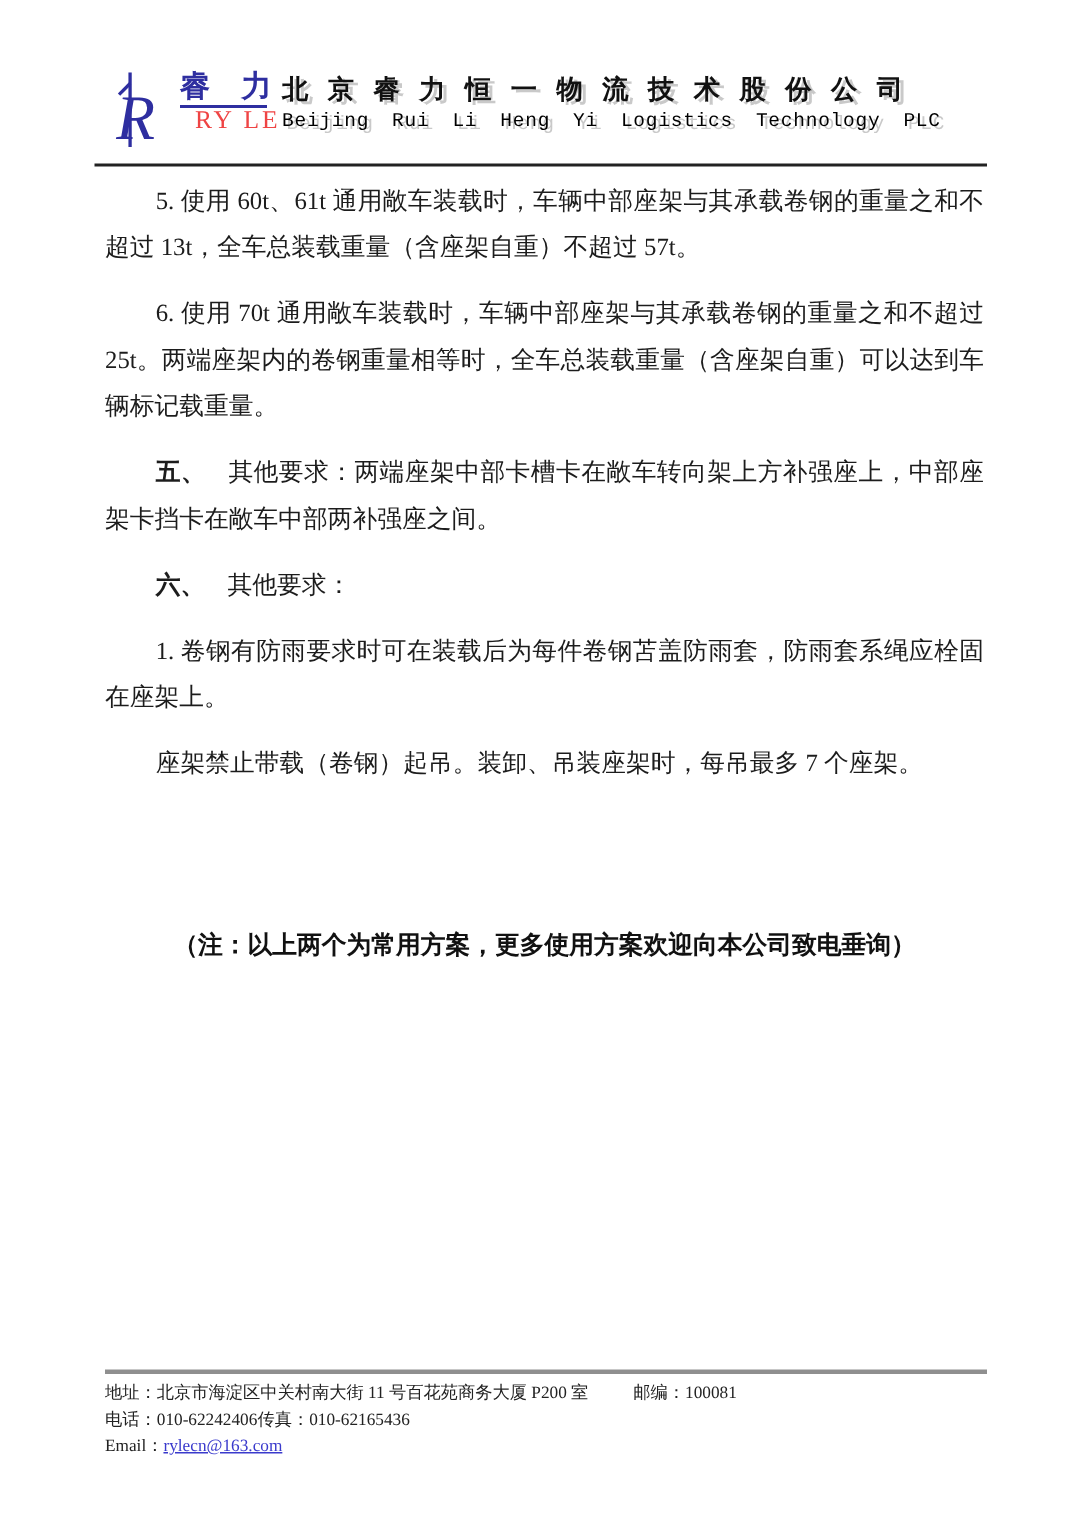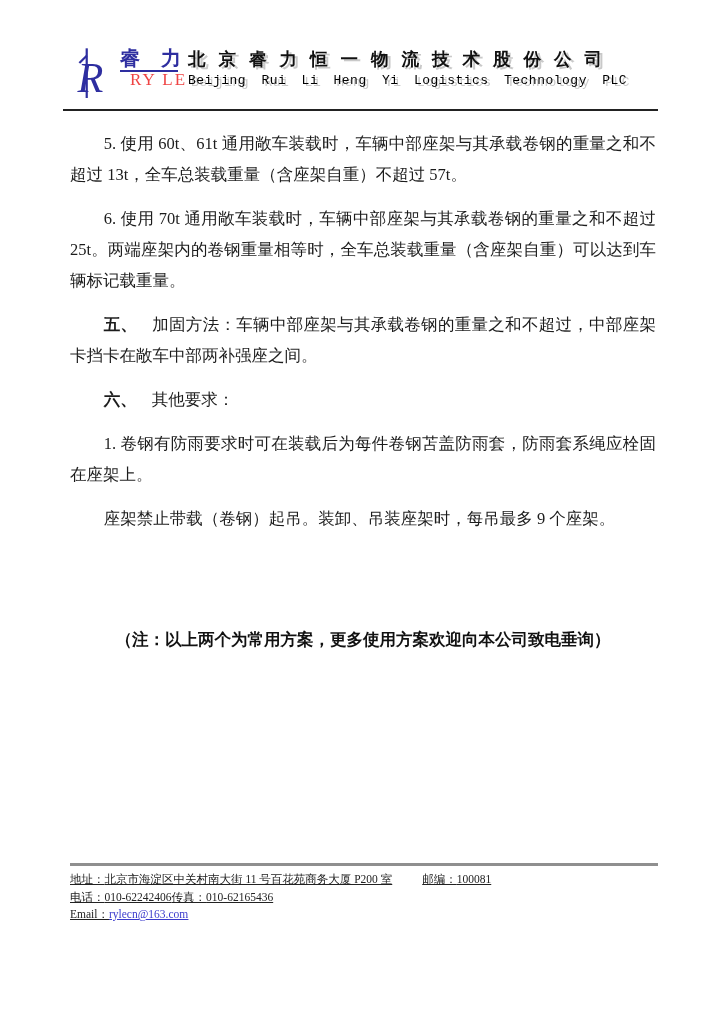--- a/index.html
+++ b/index.html
@@ -43,35 +43,35 @@
     font-size:13px; word-spacing:7px; letter-spacing:0.5px;
     white-space:nowrap; line-height:18px; color:#000000;
     text-shadow:3px 2px 0 #c9c9c9;
   }
   .header-rule {
     position:absolute; top:109px; left:63px; width:595px;
     border-top:2px solid #222;
   }
 
   
-  .content { position:absolute; top:128px; left:70px; width:586px; }
+  .content { position:absolute; top:118px; left:70px; width:586px; }
   .para {
     font-size:16.5px; line-height:31px;
     text-indent:2.05em; text-align:justify;
     margin-bottom:13px; color:#1c1c1c;
   }
   .para .lead { font-weight:bold; margin-right:0.9em; }
   .note {
     margin-top:91px;
     font-size:16.5px; font-weight:bold; line-height:30px;
     text-indent:0; text-align:center; color:#111;
   }
 
   
-  .page-footer { position:absolute; top:863px; left:70px; width:588px; font-size:11.5px; color:#222;text-decoration:underline; }
+  .page-footer { position:absolute; top:913px; left:70px; width:588px; font-size:11.5px; color:#222; }
   .footer-rule { border-top:3px solid #8f8f8f; margin-bottom:5px; }
   .footer-line { line-height:17.5px; white-space:nowrap; }
   .postcode-group { margin-left:30px; }
   .fax-group { }
   .email-link { color:#3a3acc; text-decoration:underline; }
 </style>
 </head>
 <body>
 
 <div class="page">
@@ -94,24 +94,24 @@
     <div class="company">
       <div class="company-cn">北京睿力恒一物流技术股份公司</div>
       <div class="company-en">Beijing Rui Li Heng Yi Logistics Technology PLC</div>
     </div>
   </div>
   <div class="header-rule"></div>
 
   <div class="content">
     <p class="para"><span>5. 使用 60t、61t 通用敞车装载时，车辆中部座架与其承载卷钢的重量之和不超过 13t，全车总装载重量（含座架自重）不超过 57t。</span></p>
     <p class="para"><span>6. 使用 70t 通用敞车装载时，车辆中部座架与其承载卷钢的重量之和不超过 25t。两端座架内的卷钢重量相等时，全车总装载重量（含座架自重）可以达到车辆标记载重量。</span></p>
-    <p class="para"><span class="lead">五、</span><span>加固方法：车辆中部座架与其承载卷钢的重量之和不超过，中部座架卡挡卡在敞车中部两补强座之间。</span></p>
+    <p class="para"><span class="lead">五、</span><span>其他要求：两端座架中部卡槽卡在敞车转向架上方补强座上，中部座架卡挡卡在敞车中部两补强座之间。</span></p>
     <p class="para"><span class="lead">六、</span><span>其他要求：</span></p>
     <p class="para"><span>1. 卷钢有防雨要求时可在装载后为每件卷钢苫盖防雨套，防雨套系绳应栓固在座架上。</span></p>
-    <p class="para"><span>座架禁止带载（卷钢）起吊。装卸、吊装座架时，每吊最多 9 个座架。</span></p>
+    <p class="para"><span>座架禁止带载（卷钢）起吊。装卸、吊装座架时，每吊最多 7 个座架。</span></p>
     <p class="note">（注：以上两个为常用方案，更多使用方案欢迎向本公司致电垂询）</p>
   </div>
 
   <div class="page-footer">
     <div class="footer-rule"></div>
     <div class="footer-line">
       <span>地址：</span><span>北京市海淀区中关村南大街 11 号百花苑商务大厦 P200 室</span><span class="postcode-group">邮编：</span><span>100081</span>
     </div>
     <div class="footer-line">
       <span>电话：</span><span>010-62242406</span><span class="fax-group">传真：</span><span>010-62165436</span>

